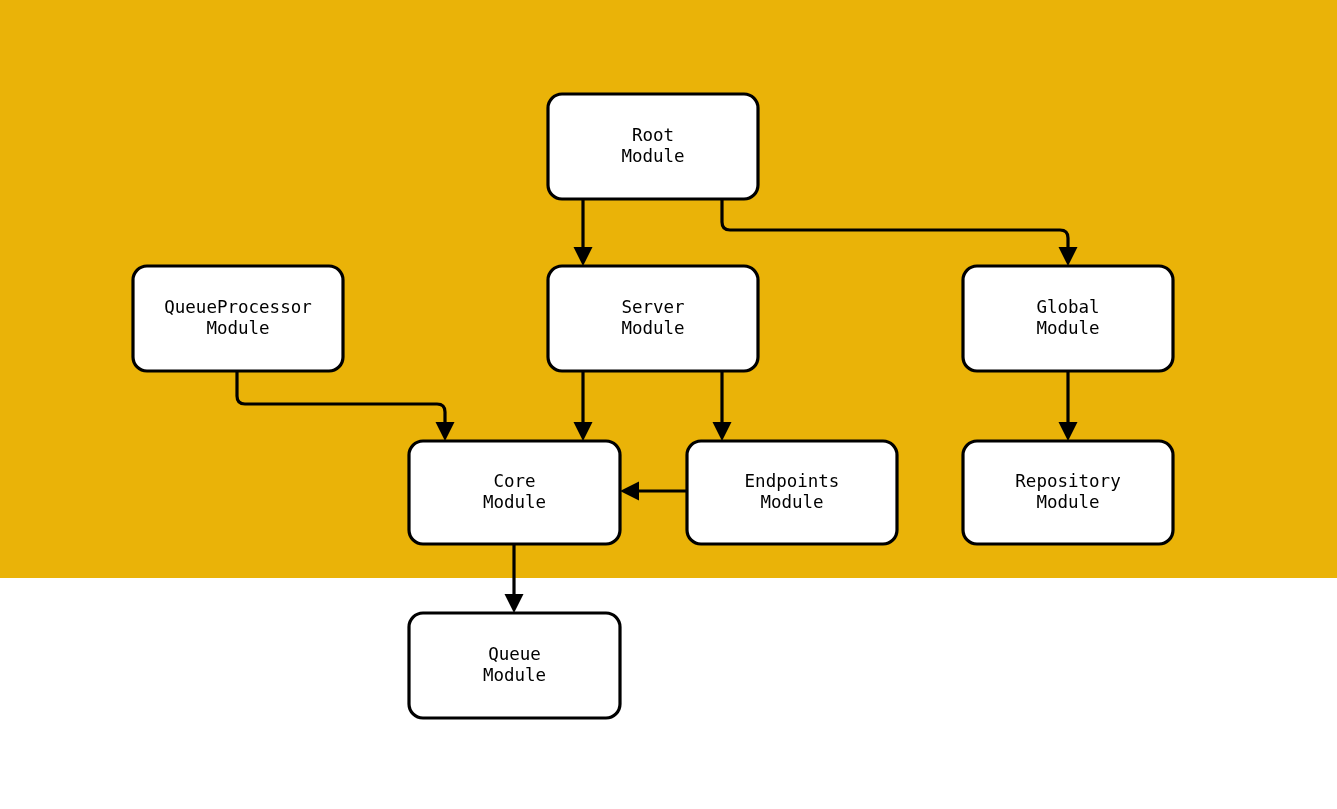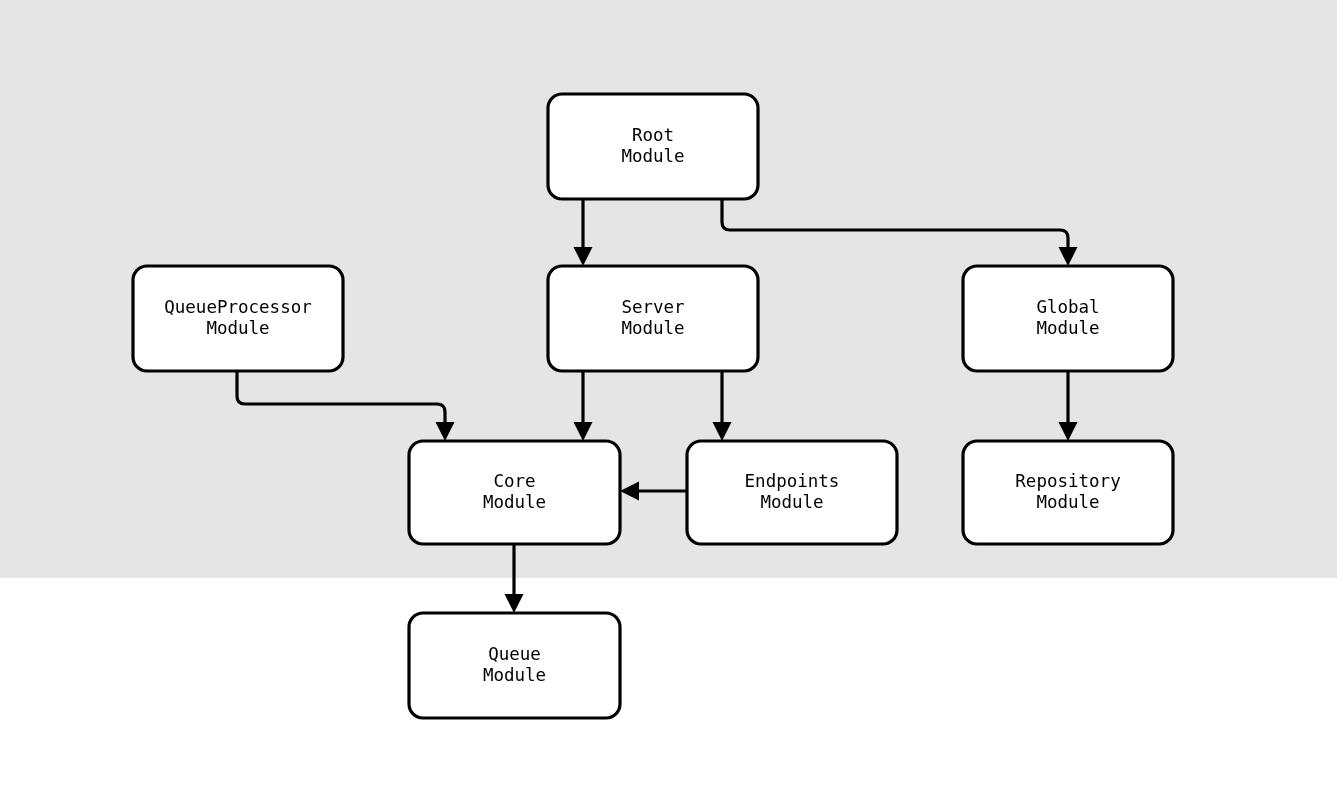--- a/index.html
+++ b/index.html
@@ -11,21 +11,21 @@
   body {
     width: 1337px;
     height: 809px;
     overflow: hidden;
     font-family: "DejaVu Sans Mono", "Liberation Mono", monospace;
   }
   #diagram-canvas {
     position: relative;
     width: 1337px;
     height: 578px;
-    background: #e5e5e5;
+    background: #eab308;
   }
   svg.layer {
     position: absolute;
     left: 0;
     top: 0;
     width: 1337px;
     height: 809px;
   }
   .node-rect {
     fill: #ffffff;

